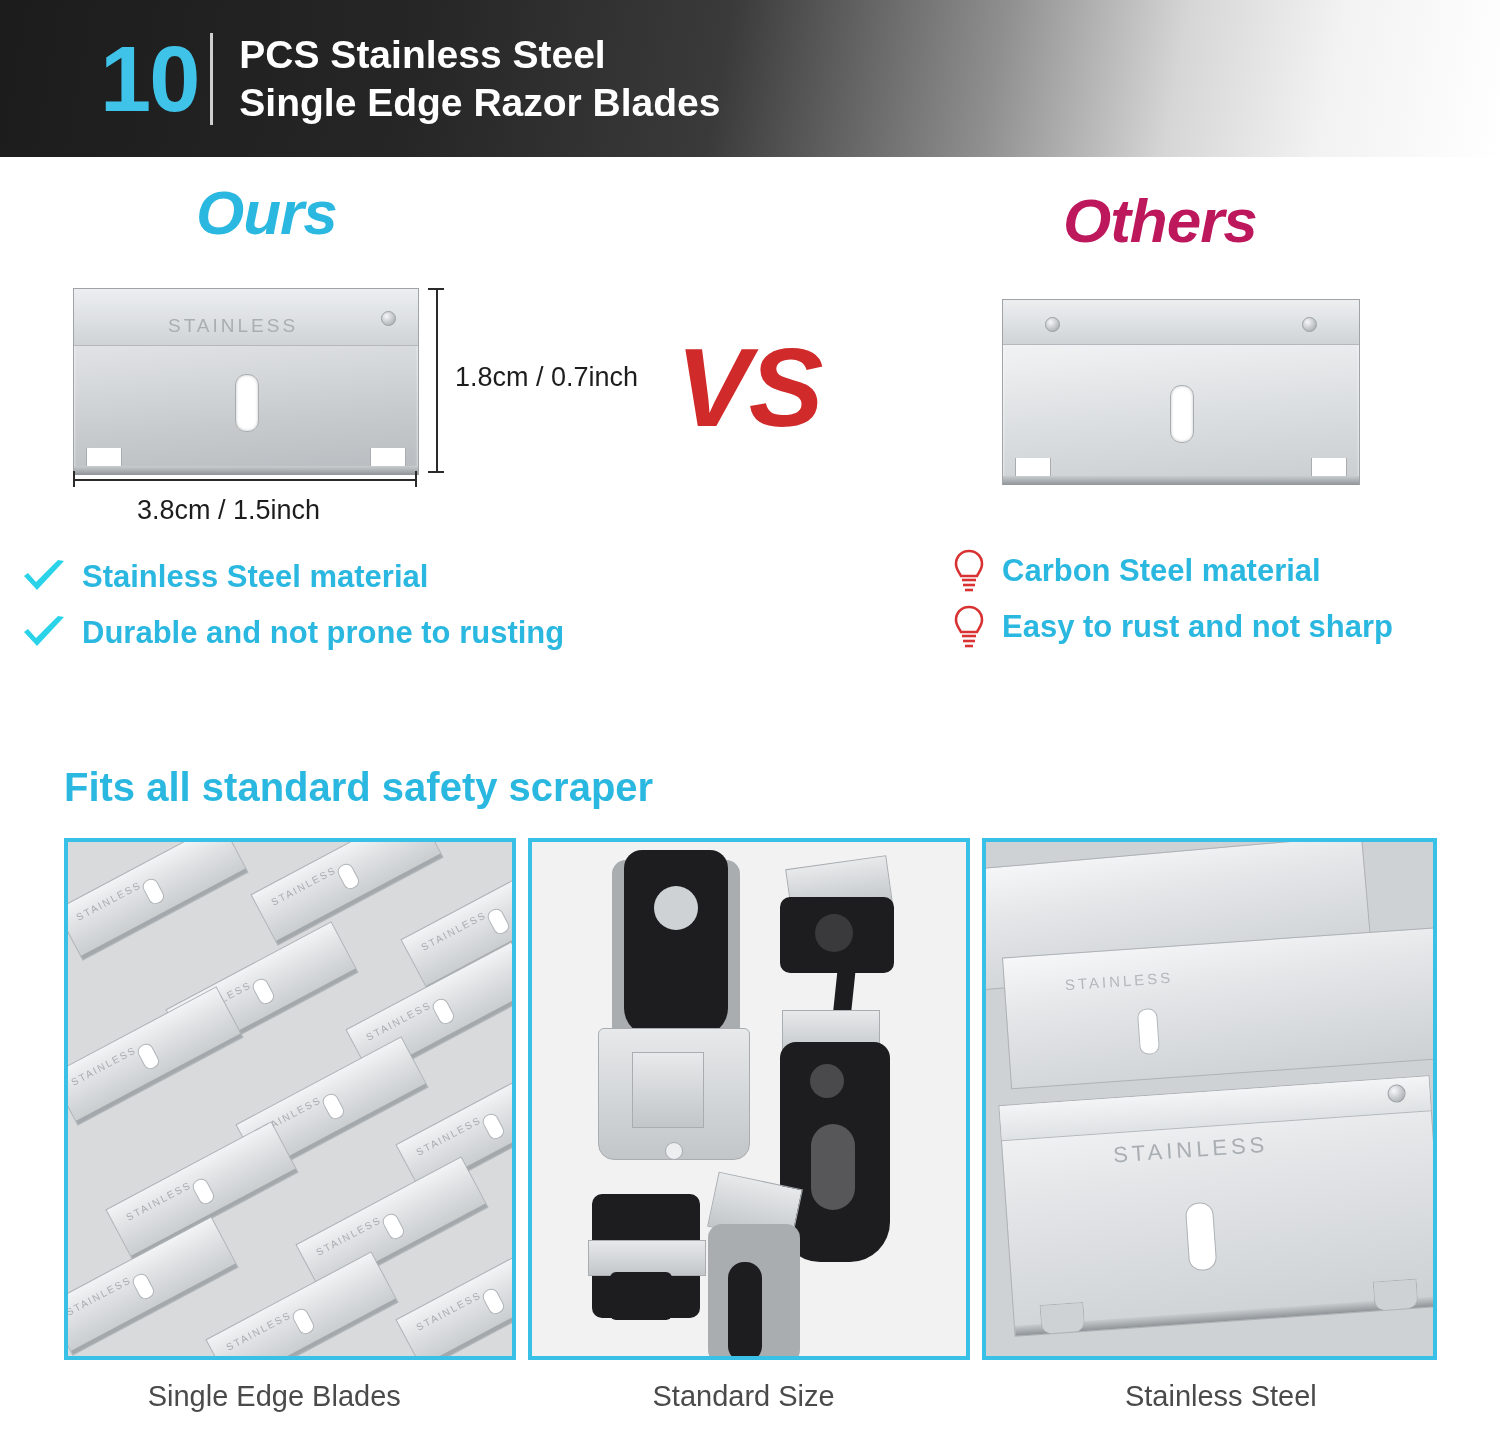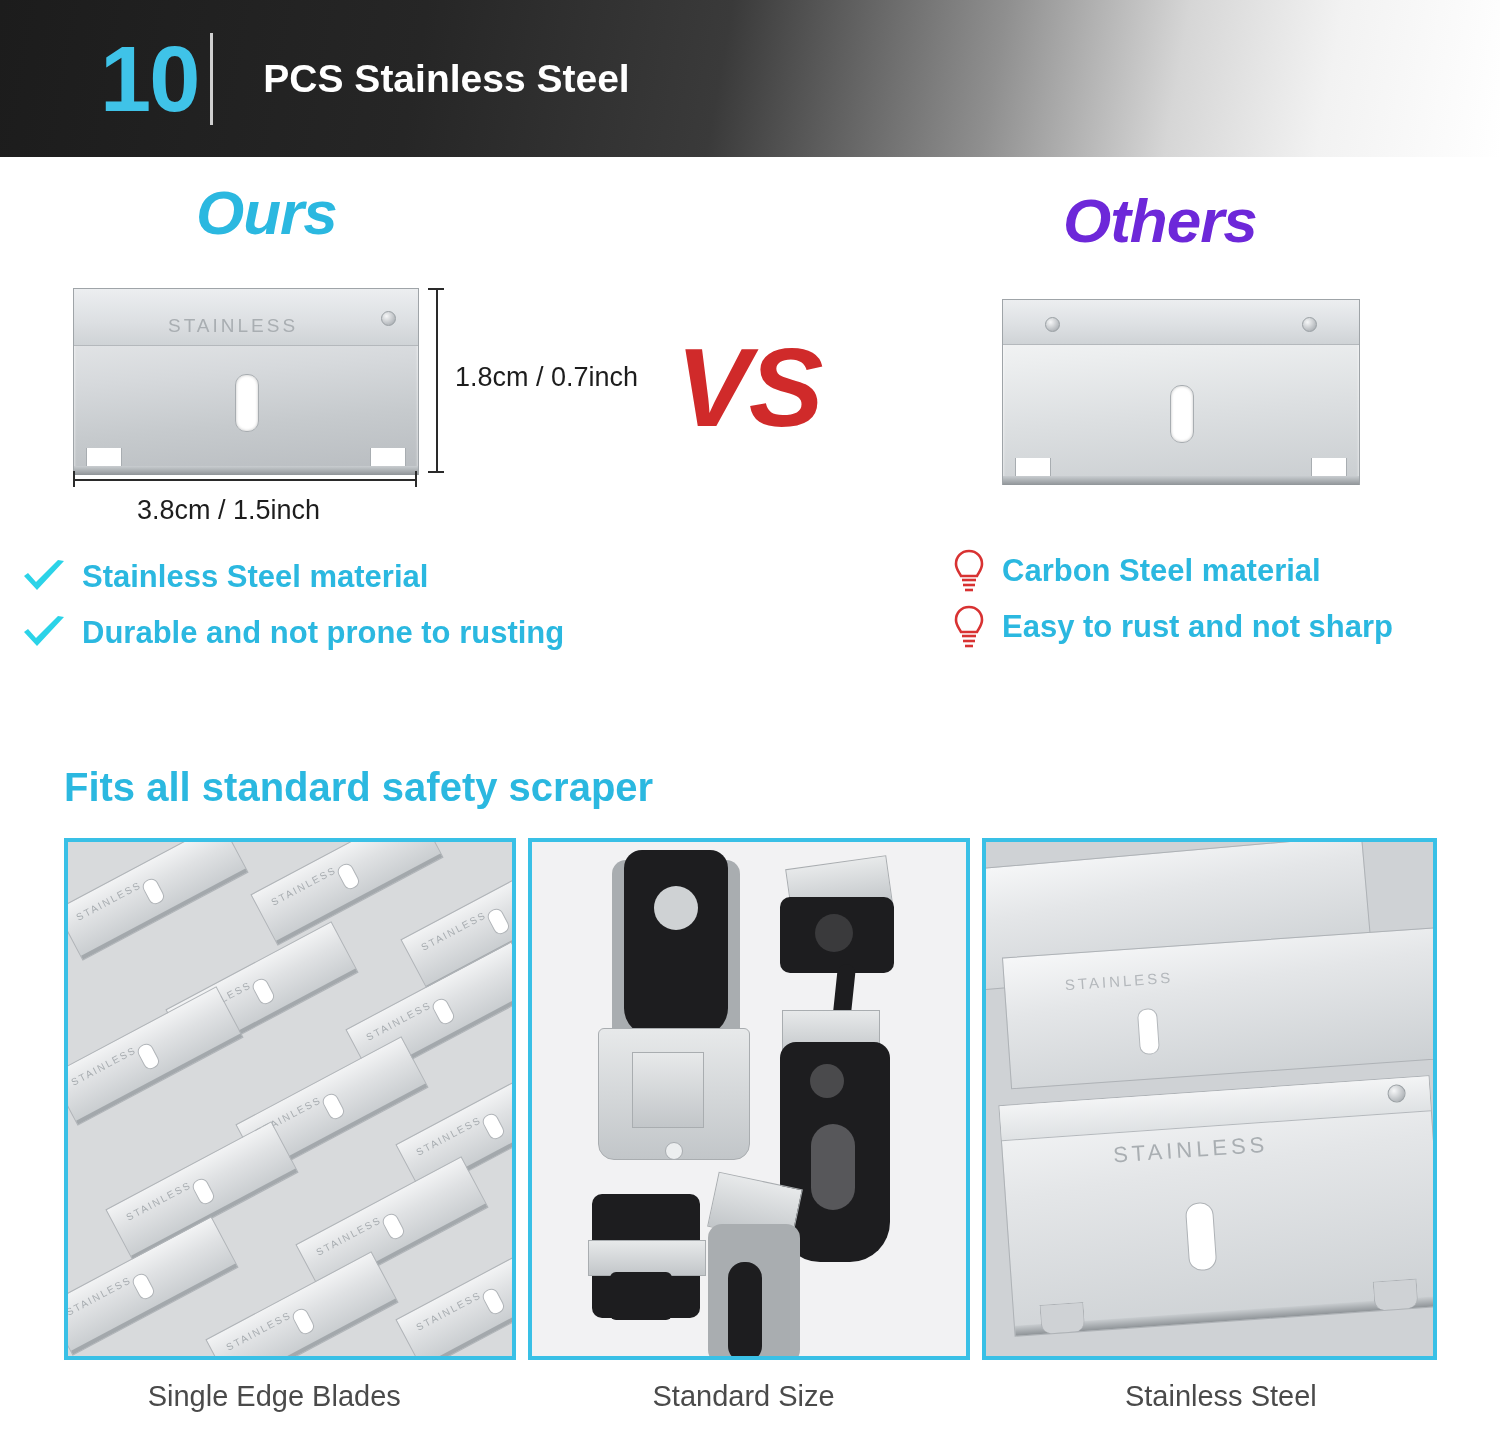--- a/index.html
+++ b/index.html
@@ -45,21 +45,20 @@
     display: flex;
     flex-direction: column;
     justify-content: center;
   }
   .header-line {
     color: #ffffff;
     font-size: 39px;
     font-weight: bold;
     line-height: 1.22;
     white-space: nowrap;
-    margin-left: 24px;
   }
 
   
   .compare {
     position: absolute;
     left: 0; top: 157px;
     width: 1500px;
     height: 560px;
   }
   .title-ours {
@@ -67,21 +66,21 @@
     left: 196px; top: 20px;
     color: #2bb8e0;
     font-size: 62px;
     font-weight: bold;
     font-style: italic;
     letter-spacing: -1px;
   }
   .title-others {
     position: absolute;
     left: 1063px; top: 28px;
-    color: #6d28d9;
+    color: #be185d;
     font-size: 62px;
     font-weight: bold;
     font-style: italic;
     letter-spacing: -1px;
   }
   .vs {
     position: absolute;
     left: 676px; top: 166px;
     color: #d02a2a;
     font-size: 112px;
@@ -298,20 +297,21 @@
   }
 </style>
 </head>
 <body>
 
 <div class="header">
   <div class="header-num">10</div>
   <div class="header-divider"></div>
   <div class="header-lines">
     <div class="header-line">PCS Stainless Steel</div>
+    <div class="header-line">Single Edge Razor Blades</div>
   </div>
 </div>
 
 <div class="compare">
 
   <div class="title-ours">Ours</div>
   <div class="title-others">Others</div>
   <div class="vs">VS</div>
 
   <div class="blade" style="left:73px; top:131px; width:344px; height:185px;">

